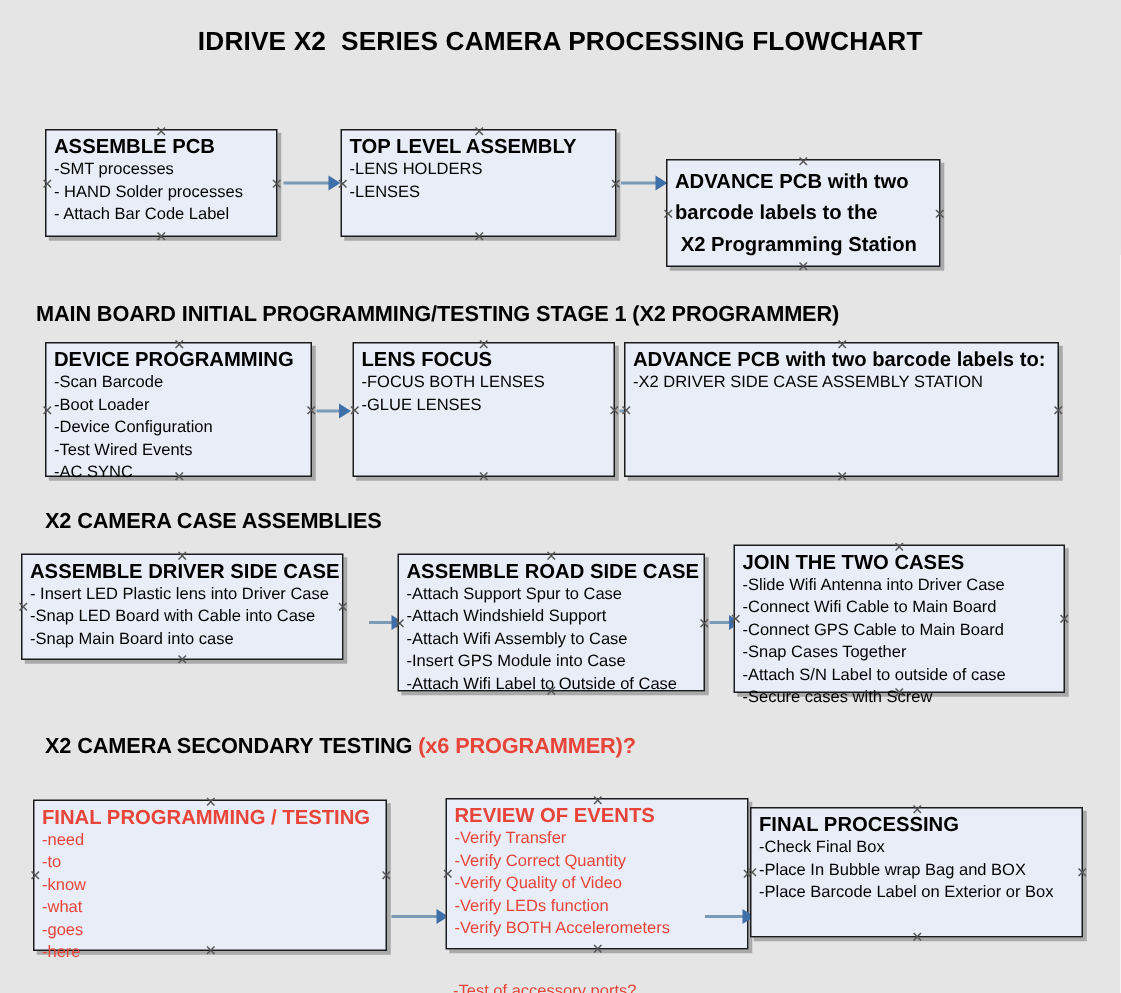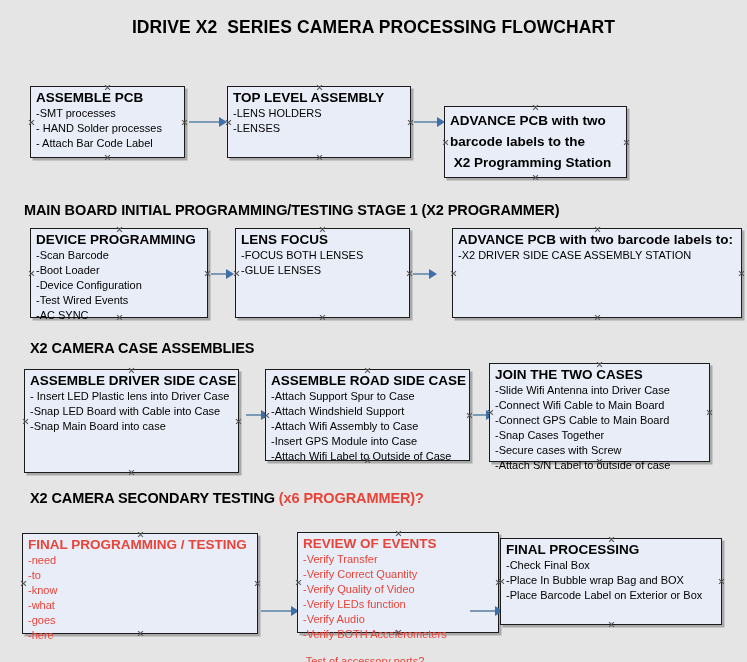--- a/index.html
+++ b/index.html
@@ -201,36 +201,36 @@
     <span class="handle" style="left:50%; top:0;"></span>
     <span class="handle" style="left:50%; top:100%;"></span>
     <span class="handle" style="left:0; top:50%;"></span>
     <span class="handle" style="left:100%; top:50%;"></span>
   </div>
 
   <div class="conn" style="left:413px; top:273px; width:17px;">
     <span class="head"></span>
   </div>
 
-  <div class="node" style="left:452px; top:228px; width:290px; height:90px;">
+  <div class="node" style="left:416px; top:228px; width:290px; height:90px;">
     <div class="inner">
       <div class="ntitle">ADVANCE PCB with two barcode labels to:</div>
       <div class="nline">-X2 DRIVER  SIDE  CASE  ASSEMBLY STATION</div>
     </div>
     <span class="handle" style="left:50%; top:0;"></span>
     <span class="handle" style="left:50%; top:100%;"></span>
     <span class="handle" style="left:0; top:50%;"></span>
     <span class="handle" style="left:100%; top:50%;"></span>
   </div>
 
   <div class="section-title" style="left:30px; top:340px;">
     <span>X2 CAMERA CASE ASSEMBLIES</span>
   </div>
 
-  <div class="node" style="left:24px; top:369px; width:215px; height:104px;">
+  <div class="node" style="left:14px; top:369px; width:215px; height:71px;">
     <div class="inner">
       <div class="ntitle">ASSEMBLE DRIVER SIDE CASE</div>
       <div class="nline">- Insert LED Plastic lens into Driver Case</div>
       <div class="nline">-Snap LED Board with Cable into Case</div>
       <div class="nline">-Snap Main Board into case</div>
     </div>
     <span class="handle" style="left:50%; top:0;"></span>
     <span class="handle" style="left:50%; top:100%;"></span>
     <span class="handle" style="left:0; top:50%;"></span>
     <span class="handle" style="left:100%; top:50%;"></span>
@@ -259,22 +259,22 @@
     <span class="head"></span>
   </div>
 
   <div class="node" style="left:489px; top:363px; width:221px; height:99px;">
     <div class="inner">
       <div class="ntitle">JOIN THE TWO CASES</div>
       <div class="nline">-Slide Wifi Antenna into Driver Case</div>
       <div class="nline">-Connect Wifi Cable to Main Board</div>
       <div class="nline">-Connect GPS Cable to Main Board</div>
       <div class="nline">-Snap Cases Together</div>
+      <div class="nline">-Attach S/N Label to outside of case</div>
       <div class="nline">-Secure cases with Screw</div>
-      <div class="nline">-Attach S/N Label to outside of case</div>
     </div>
     <span class="handle" style="left:50%; top:0;"></span>
     <span class="handle" style="left:50%; top:100%;"></span>
     <span class="handle" style="left:0; top:50%;"></span>
     <span class="handle" style="left:100%; top:50%;"></span>
   </div>
 
   <div class="section-title" style="left:30px; top:490px;">
     <span>X2 CAMERA SECONDARY TESTING </span><span class="accent">(x6 PROGRAMMER)?</span>
   </div>
@@ -299,21 +299,20 @@
     <span class="head"></span>
   </div>
 
   <div class="node red" style="left:297px; top:532px; width:202px; height:101px;">
     <div class="inner">
       <div class="ntitle">REVIEW OF EVENTS</div>
       <div class="nline">-Verify Transfer</div>
       <div class="nline">-Verify Correct Quantity</div>
       <div class="nline">-Verify Quality of Video</div>
       <div class="nline">-Verify LEDs function</div>
-      <div class="nline">-Verify Audio</div>
       <div class="nline">-Verify BOTH Accelerometers</div>
     </div>
     <span class="handle" style="left:50%; top:0;"></span>
     <span class="handle" style="left:50%; top:100%;"></span>
     <span class="handle" style="left:0; top:50%;"></span>
     <span class="handle" style="left:100%; top:50%;"></span>
   </div>
 
   <div class="overflow-line" style="left:302px; top:630px;">-Test of accessory ports?</div>
 

